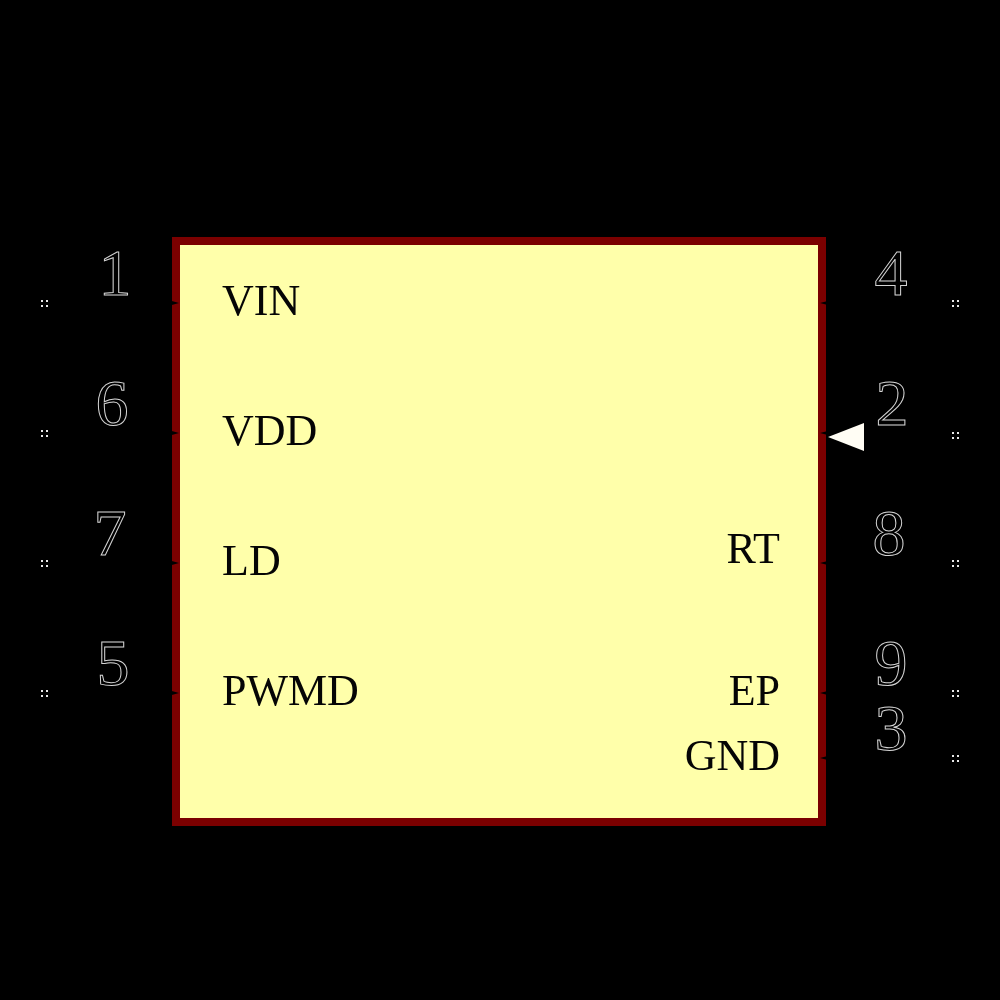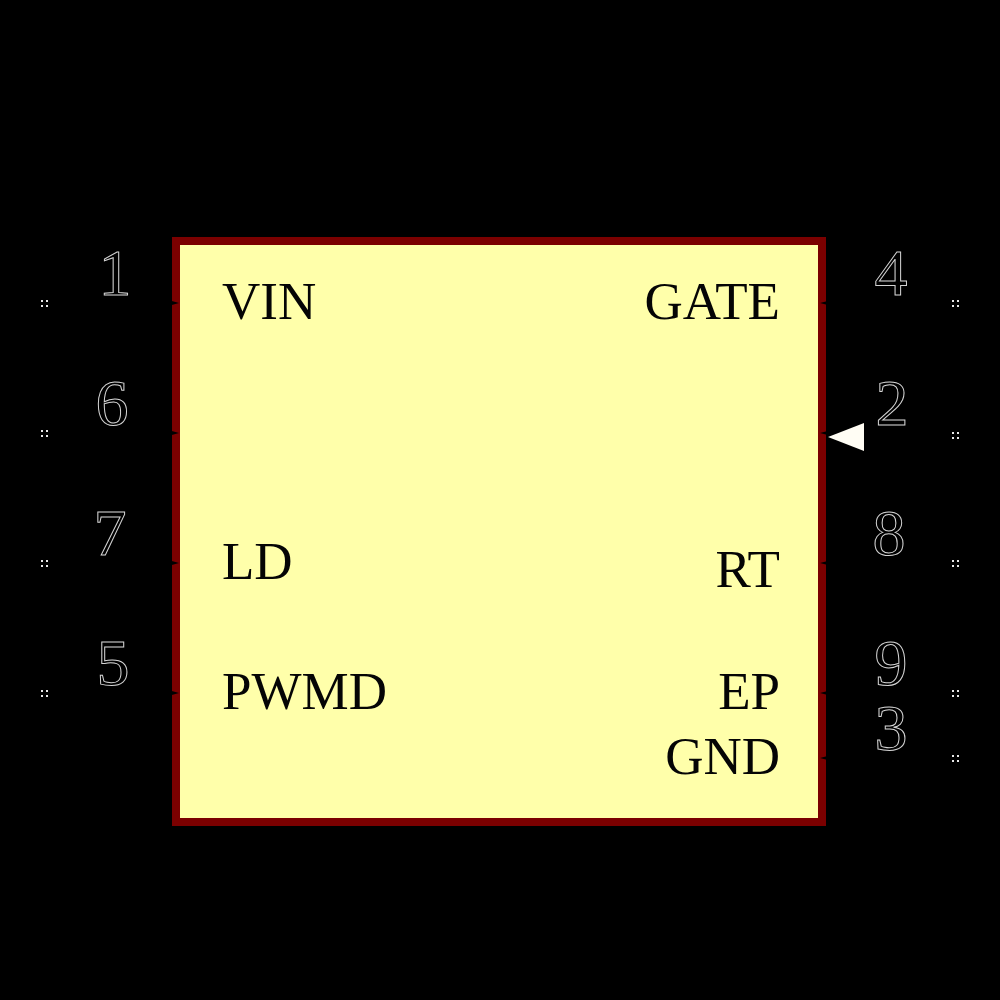--- a/index.html
+++ b/index.html
@@ -26,21 +26,21 @@
     box-sizing: border-box;
     background: #ffffaa;
     border: 8px solid #7b0000;
   }
 
   
   .pin-label {
     position: absolute;
     height: 62px;
     line-height: 62px;
-    font-size: 53px;
+    font-size: 44px;
     color: #050505;
     white-space: nowrap;
     z-index: 3;
   }
   .pin-label.left  { left: 222px; text-align: left; }
   .pin-label.right { right: 220px; text-align: right; }
 
   
   .pin-arrow {
     position: absolute;
@@ -100,25 +100,25 @@
   }
 </style>
 </head>
 <body>
 
 <div id="canvas">
 
   <div class="chip-body"></div>
 
   <div class="pin-label left" style="top:270px">VIN</div>
+  <div class="pin-label left" style="top:400px">VDD</div>
   <div class="pin-label left" style="top:660px">PWMD</div>
   <div class="pin-label left" style="top:530px">LD</div>
 
-  <div class="pin-label right" style="top:270px">GATE</div>
-  <div class="pin-label right" style="top:538px">RT</div>
+  <div class="pin-label right" style="top:518px">RT</div>
   <div class="pin-label right" style="top:660px">EP</div>
   <div class="pin-label right" style="top:725px">GND</div>
 
   <div class="pin-arrow into-right" style="top:298px"></div>
   <div class="pin-arrow into-right" style="top:428px"></div>
   <div class="pin-arrow into-right" style="top:558px"></div>
   <div class="pin-arrow into-right" style="top:688px"></div>
 
   <div class="pin-arrow into-left" style="top:298px"></div>
   <div class="pin-arrow into-left" style="top:428px"></div>

